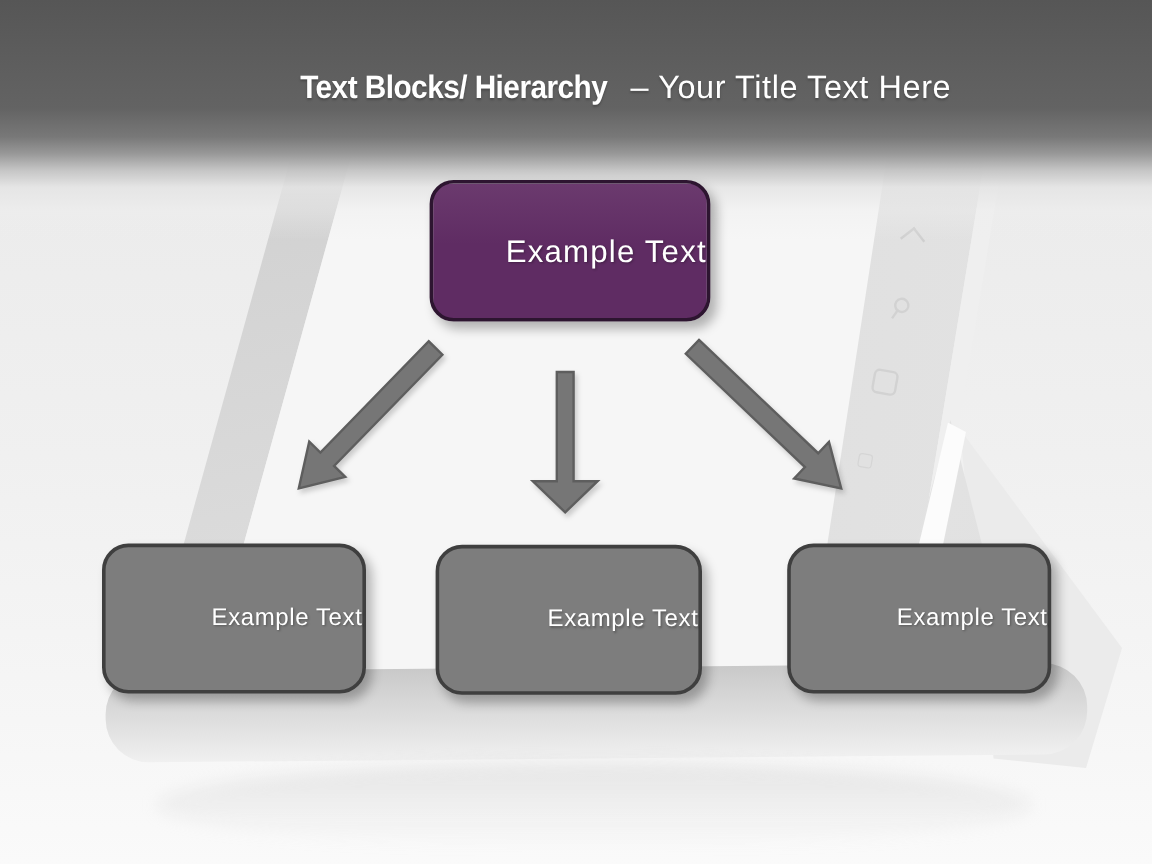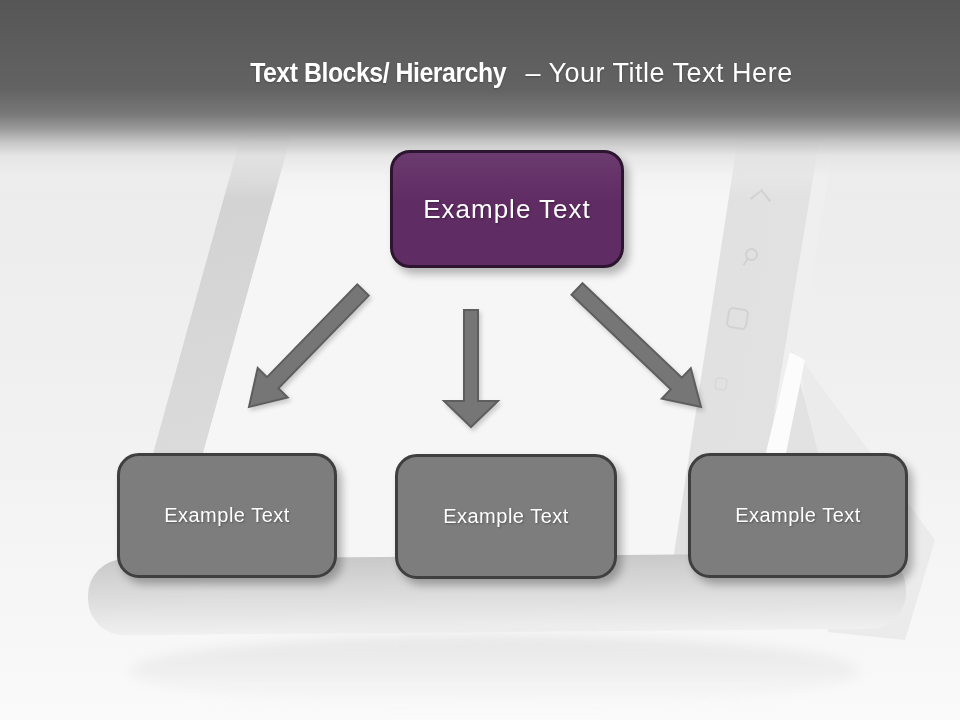--- a/index.html
+++ b/index.html
@@ -63,24 +63,24 @@
     font-size:27px;line-height:42px;white-space:nowrap;
     text-shadow:0 1px 2px rgba(0,0,0,0.25);padding-left:36px;}
   .slide-title .b{font-weight:bold;display:inline-block;transform:scaleX(0.92);transform-origin:center;letter-spacing:-0.5px;}
   .slide-title .r{font-weight:normal;letter-spacing:0.5px;}
 
   
   .arrows{position:absolute;inset:0;filter:drop-shadow(2px 3px 2px rgba(0,0,0,0.18));}
   .arrows polygon{fill:var(--arrow-fill,#767676);stroke:var(--arrow-stroke,#5e5e5e);stroke-width:2;stroke-linejoin:miter;}
 
   
-  .node{position:absolute;display:flex;align-items:center;justify-content:center;
+  .node{position:absolute;display:flex;align-items:center;justify-content:flex-end;
     color:var(--text-white,#fff);box-sizing:border-box;
     box-shadow:5px 6px 9px rgba(0,0,0,0.28);
-    text-shadow:1px 1px 2px rgba(0,0,0,0.3);margin-left:32px;}
+    text-shadow:1px 1px 2px rgba(0,0,0,0.3);}
   .node-root{left:358px;top:150px;width:234px;height:118px;border-radius:20px;
     border:3px solid var(--accent-purple-border,#2d1530);
     background:linear-gradient(180deg,#6b3a6e,var(--accent-purple,#5f2c63) 45%);
     font-size:26px;letter-spacing:1px;}
   .node-child{top:453px;width:220px;height:125px;border-radius:22px;
     border:3px solid var(--node-gray-border,#3f3f3f);
     background:var(--node-gray,#7d7d7d);
     font-size:20px;letter-spacing:0.5px;}
   .node-child.c0{left:85px;}
   .node-child.c1{left:363px;top:454px;width:222px;}

